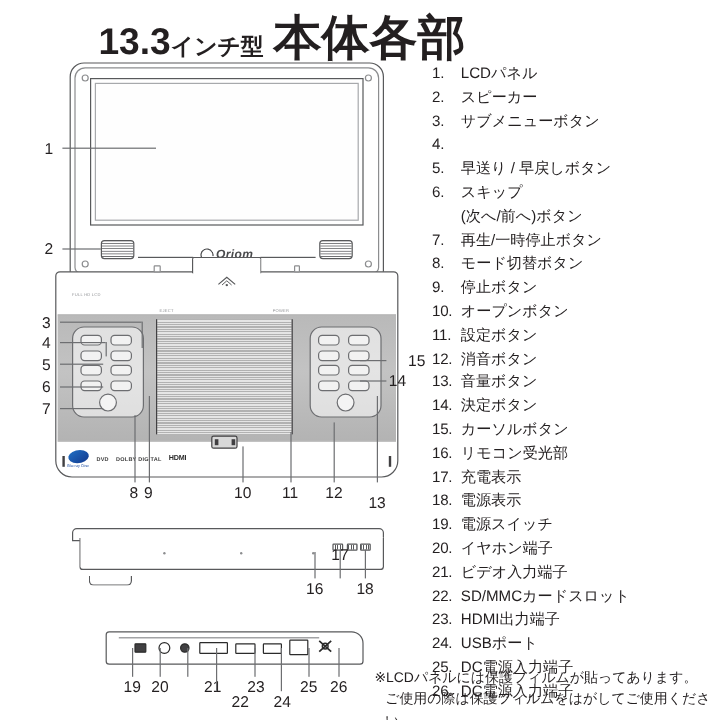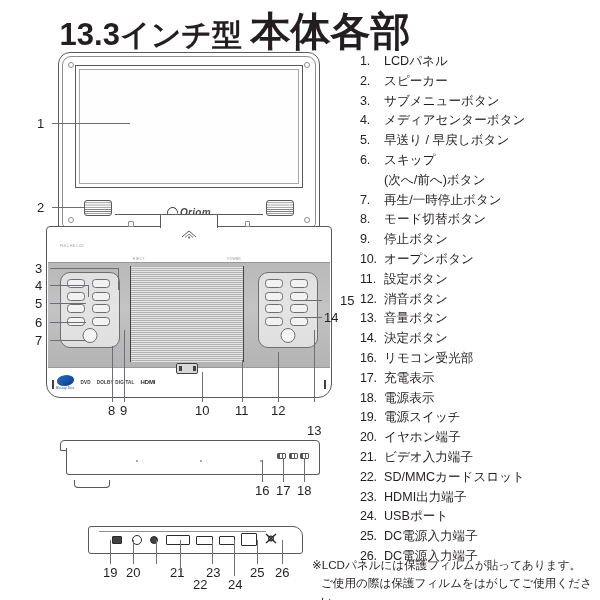--- a/index.html
+++ b/index.html
@@ -16,21 +16,21 @@
   
   .title{
     position:absolute;left:0;top:4px;width:470px;
     text-align:center;
     font-size:30px;font-weight:bold;
     letter-spacing:0px;
     color:#231f20;
     white-space:nowrap;
   }
   .title .num{font-size:31px;}
-  .title .kana{font-size:30px;}
+  .title .kana{font-size:19px;}
   .title .main{font-size:40px;}
 
   
   .legend{
     position:absolute;left:360px;top:52px;width:238px;
   }
   .legend-item{
     display:flex;
     align-items:flex-start;
     font-size:12.6px;
@@ -425,26 +425,26 @@
   <div class="callout" style="left:108px;top:404px;">8</div>
   <div class="lead v" style="left:124px;top:330px;height:72px;"></div>
   <div class="callout" style="left:120px;top:404px;">9</div>
   <div class="lead v" style="left:202px;top:372px;height:30px;"></div>
   <div class="callout" style="left:195px;top:404px;">10</div>
   <div class="lead v" style="left:242px;top:360px;height:42px;"></div>
   <div class="callout" style="left:235px;top:404px;">11</div>
   <div class="lead v" style="left:278px;top:352px;height:50px;"></div>
   <div class="callout" style="left:271px;top:404px;">12</div>
   <div class="lead v" style="left:314px;top:330px;height:72px;"></div>
-  <div class="callout" style="left:307px;top:424px;text-align:right;">13</div>
+  <div class="callout" style="left:307px;top:412px;text-align:right;">13</div>
 
   <div class="lead v" style="left:262px;top:460px;height:22px;"></div>
   <div class="callout" style="left:255px;top:484px;">16</div>
   <div class="lead v" style="left:283px;top:458px;height:24px;"></div>
-  <div class="callout" style="left:276px;top:484px;">17</div>
+  <div class="callout" style="left:276px;top:456px;">17</div>
   <div class="lead v" style="left:304px;top:458px;height:24px;"></div>
   <div class="callout" style="left:297px;top:484px;">18</div>
 
   <div class="lead v" style="left:110px;top:540px;height:24px;"></div>
   <div class="callout" style="left:103px;top:566px;">19</div>
   <div class="lead v" style="left:133px;top:540px;height:24px;"></div>
   <div class="callout" style="left:126px;top:566px;">20</div>
   <div class="lead v" style="left:156px;top:540px;height:24px;"></div>
   <div class="callout" style="left:170px;top:566px;">21</div>
   <div class="lead v" style="left:180px;top:540px;height:36px;"></div>
@@ -466,21 +466,20 @@
       <div class="legend-item">
         <span class="legend-no">2.</span>
         <span class="legend-label">スピーカー</span>
       </div>
       <div class="legend-item">
         <span class="legend-no">3.</span>
         <span class="legend-label">サブメニューボタン</span>
       </div>
       <div class="legend-item">
         <span class="legend-no">4.</span>
-        <span class="legend-label">メディアセンターボタン</span>
       </div>
       <div class="legend-item">
         <span class="legend-no">5.</span>
         <span class="legend-label">早送り / 早戻しボタン</span>
       </div>
       <div class="legend-item">
         <span class="legend-no">6.</span>
         <span class="legend-label">スキップ</span>
       </div>
       <div class="legend-sub">(次へ/前へ)ボタン</div>
@@ -508,20 +507,24 @@
         <span class="legend-no">12.</span>
         <span class="legend-label">消音ボタン</span>
       </div>
       <div class="legend-item">
         <span class="legend-no">13.</span>
         <span class="legend-label">音量ボタン</span>
       </div>
       <div class="legend-item">
         <span class="legend-no">14.</span>
         <span class="legend-label">決定ボタン</span>
+      </div>
+      <div class="legend-item">
+        <span class="legend-no">15.</span>
+        <span class="legend-label">カーソルボタン</span>
       </div>
       <div class="legend-item">
         <span class="legend-no">16.</span>
         <span class="legend-label">リモコン受光部</span>
       </div>
       <div class="legend-item">
         <span class="legend-no">17.</span>
         <span class="legend-label">充電表示</span>
       </div>
       <div class="legend-item">

